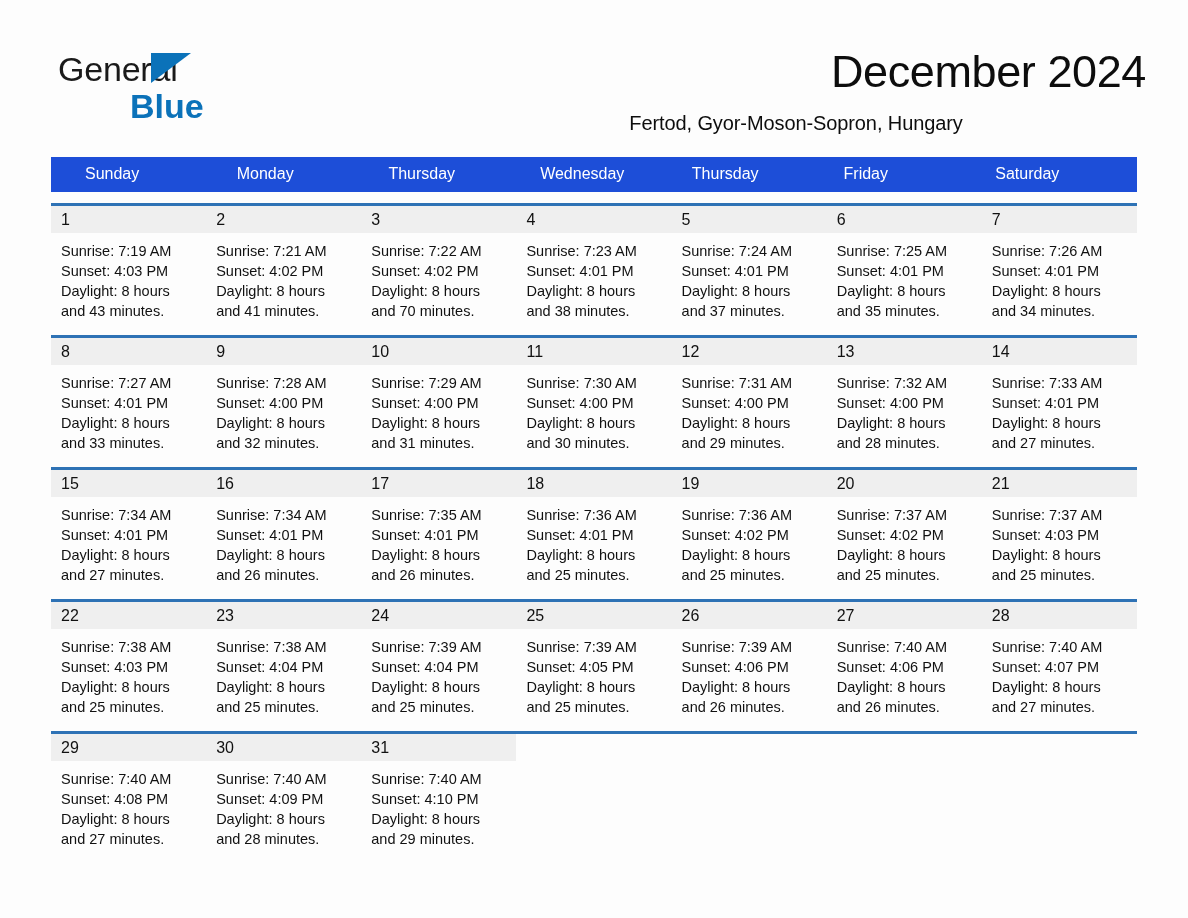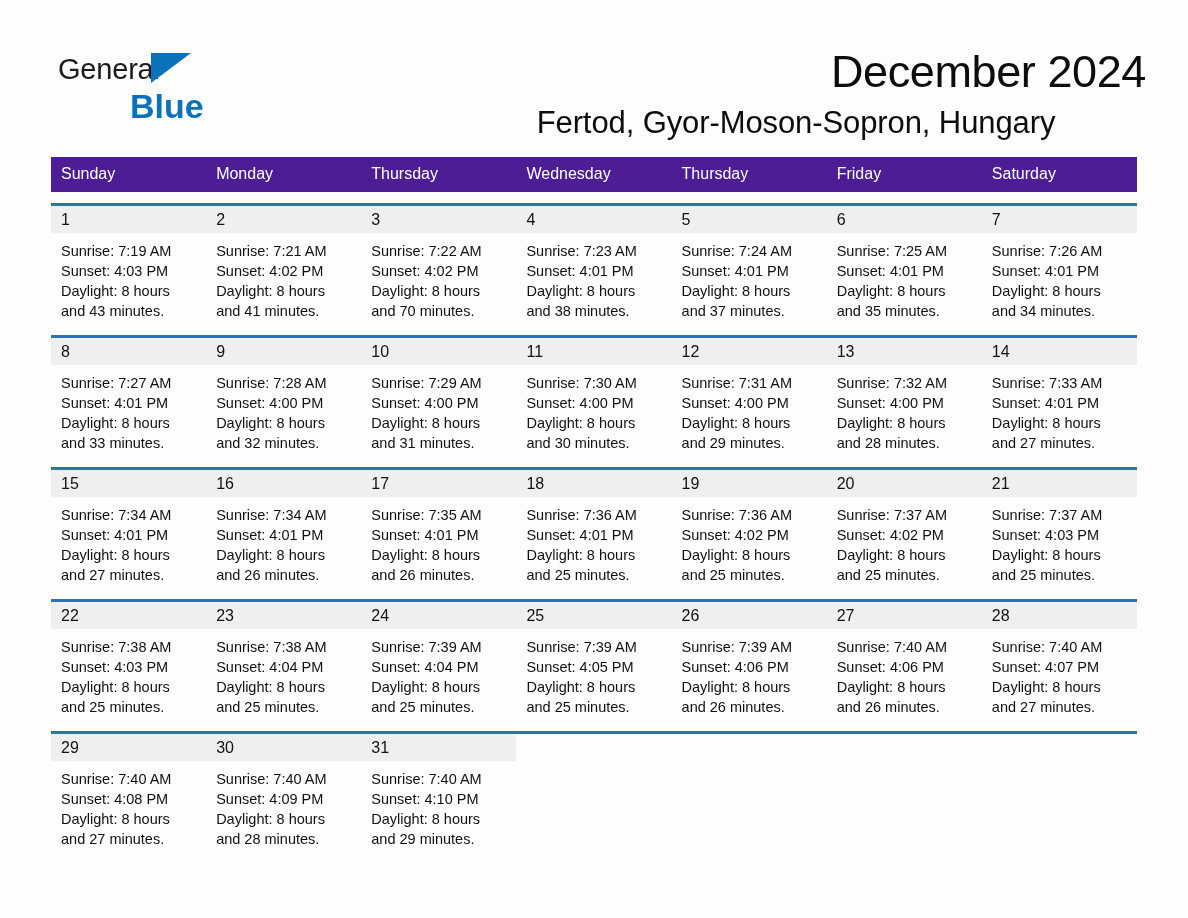--- a/index.html
+++ b/index.html
@@ -32,21 +32,21 @@
 
   .logo {
     position: absolute;
     left: 58px;
     top: 52px;
     width: 260px;
     height: 70px;
   }
   .logo-line1 {
     position: relative;
-    font-size: 29px;
+    font-size: 34px;
     line-height: 34px;
     letter-spacing: -0.2px;
     color: #1a1a1a;
     font-weight: 400;
     white-space: nowrap;
   }
   .logo-triangle {
     position: absolute;
     left: 93px;
     top: 1px;
@@ -74,41 +74,42 @@
   }
   .cal-title {
     font-size: 45px;
     line-height: 52px;
     font-weight: 400;
     color: #0d0d0d;
     letter-spacing: -0.4px;
   }
   .cal-subtitle {
     margin-top: 10px;
-    font-size: 31px;
+    font-size: 20px;
     line-height: 30px;
     font-weight: 400;
     color: #0d0d0d;
     text-align: center;
     width: 100%;
     letter-spacing: -0.1px;
   }
 
   
   .calendar {
     position: absolute;
     left: 51px;
     top: 157px;
     width: 1086px;
   }
 
   .weekday-row {
     display: grid;
     grid-template-columns: repeat(7, 1fr);
-    background: #4c1d95;
+    background: #1d4ed8;
+    padding-left: 24px;
   }
   .weekday-cell {
     padding: 7px 0 8px 10px;
     color: #ffffff;
     font-size: 16px;
     line-height: 20px;
     font-weight: 400;
   }
 
   .week-row {

